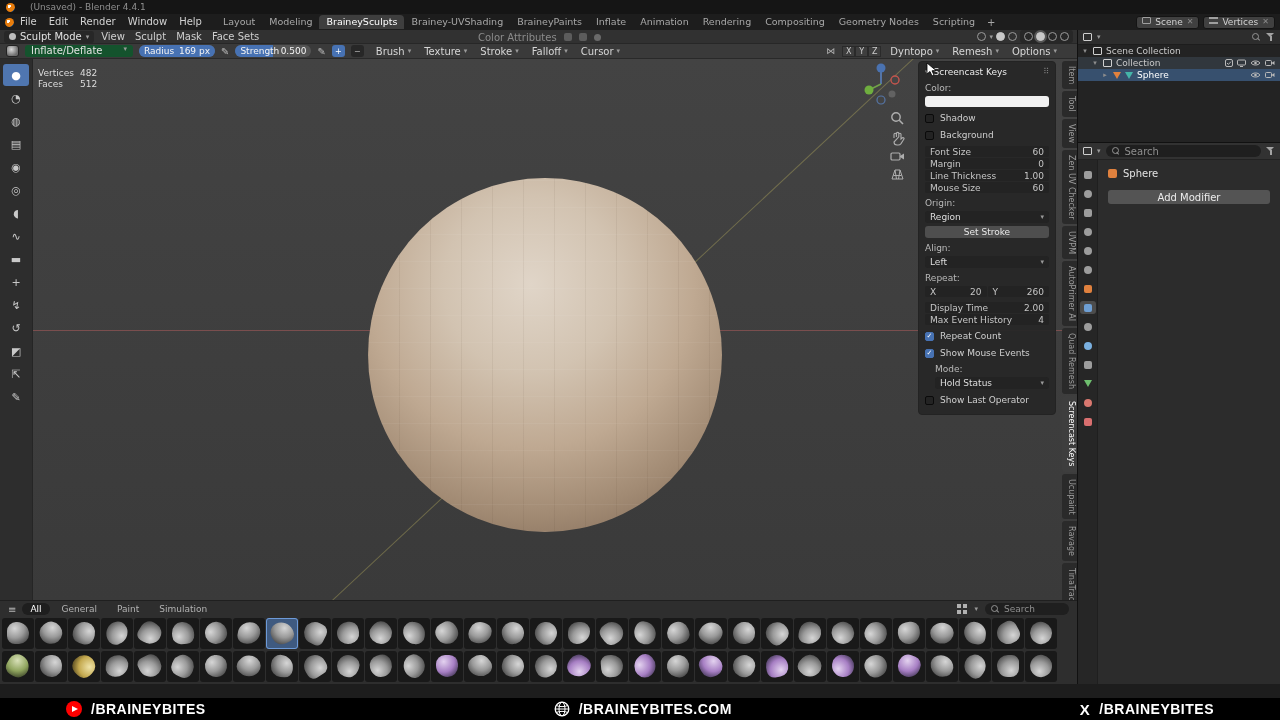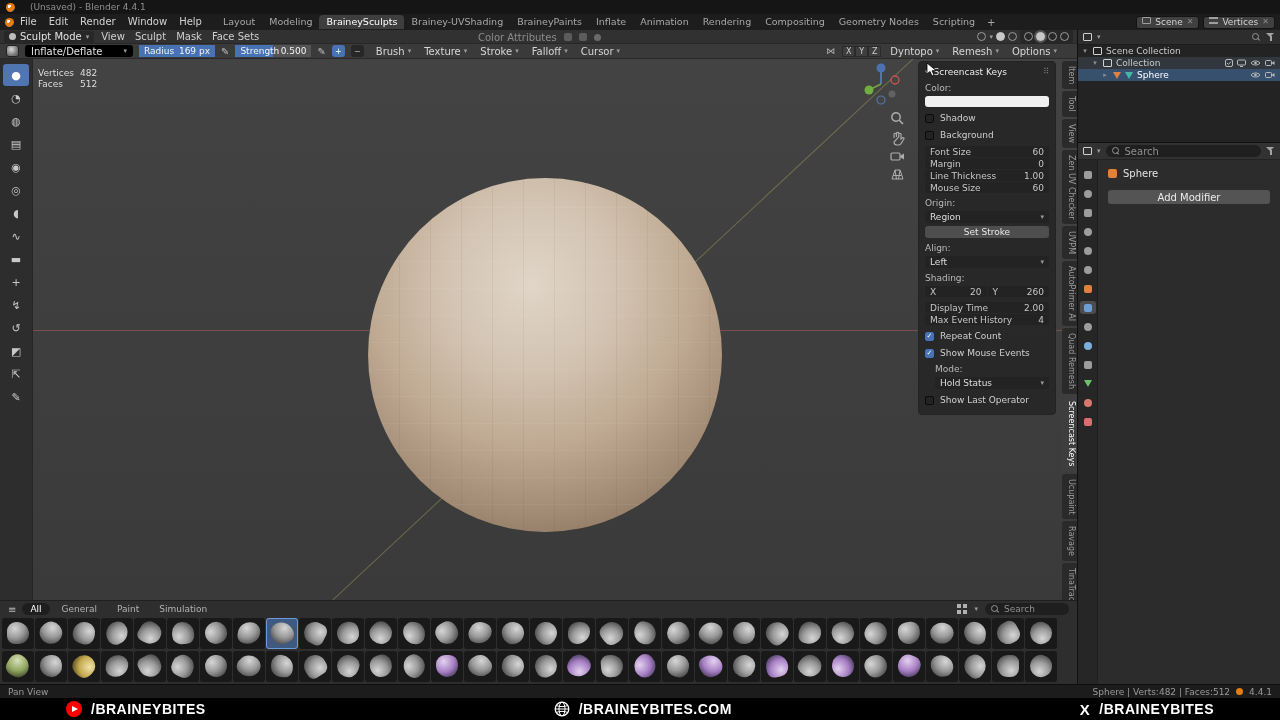--- a/index.html
+++ b/index.html
@@ -34,24 +34,24 @@
 .dim-dot{width:7px;height:7px;background:#6a6a6a;border-radius:50%}
 #vp-right{margin-left:auto;display:flex;align-items:center;gap:3px}
 .circ{width:9px;height:9px;border-radius:50%;border:1px solid #9a9a9a}
 .circ.fill{background:#c8c8c8;border-color:#c8c8c8}
 .seg{display:flex;align-items:center;gap:3px;background:#272727;border-radius:3px;padding:1px 4px;height:13px}
 .seg .on{box-shadow:0 0 0 2px #555;border-radius:50%}
 
 
 #tool-header{position:absolute;left:0;top:44px;width:1077px;height:15px;background:#3a3a3a;display:flex;align-items:center;gap:6px;padding:0 6px;border-bottom:1px solid #292929}
 .brush-chip{width:13px;height:12px;border-radius:3px;background:radial-gradient(circle at 40% 35%,#d9d9d9,#6e6e6e 70%);border:1px solid #222}
-.drop{display:flex;align-items:center;gap:6px;background:#000000;border-radius:3px;height:12px;padding:0 6px;color:#e2e2e2}
+.drop{display:flex;gap:6px;background:#14532d;border-radius:3px;height:12px;padding:0 6px;color:#e2e2e2}
 .car{font-size:7px;color:#9a9a9a}
 .plain-drop{display:flex;align-items:center;gap:3px;color:#d6d6d6;padding:0 2px}
-.slider{position:relative;width:76px;height:12px;border-radius:0;background:#545454;overflow:hidden;color:#f4f4f4}
+.slider{position:relative;width:76px;height:12px;border-radius:6px;background:#545454;overflow:hidden;color:#f4f4f4}
 .slider .fillbar{position:absolute;left:0;top:0;bottom:0;background:#4772b3}
 .slider .lab{position:absolute;left:5px;top:1px;font-size:9px}
 .slider .val{position:absolute;right:5px;top:1px;font-size:9px}
 .pen-ic{color:#b9b9b9;font-size:10px}
 .tgl{width:13px;height:12px;background:#272727;border-radius:3px;display:flex;align-items:center;justify-content:center;color:#bbb;font-size:8px}
 .tgl.on{background:#4772b3;color:#fff}
 #tool-right{margin-left:auto;display:flex;align-items:center;gap:7px;padding-right:12px}
 .mirror-ic{color:#b5b5b5;font-size:9px}
 #mirror-axes{display:flex}
 .axis-tgl{width:13px;height:11px;background:#3e3e3e;border:1px solid #2a2a2a;display:flex;align-items:center;justify-content:center;color:#ccc;font-size:8px}
@@ -394,21 +394,21 @@
     <div class="sk-drop">
       <span>Region</span>
       <span class="sk-car">▾</span>
     </div>
     <div class="sk-btn">Set Stroke</div>
     <div class="sk-label">Align:</div>
     <div class="sk-drop">
       <span>Left</span>
       <span class="sk-car">▾</span>
     </div>
-    <div class="sk-label">Shading:</div>
+    <div class="sk-label">Repeat:</div>
     <div class="sk-xy">
       <div class="sk-field">
             <span>X</span>
             <span>20</span>
           </div>
       <div class="sk-field">
             <span>Y</span>
             <span>260</span>
           </div>
     </div>
@@ -789,28 +789,20 @@
         </div>
         <div class="thumb">
           <div class="blob" style="transform: rotate(181deg); border-radius: 45% 60% 60% 40%;"></div>
         </div>
         <div class="thumb">
           <div class="blob" style="transform: rotate(234deg); border-radius: 52% 55% 51% 53%;"></div>
         </div>
       </div>
 </div>
 
-<div id="statusbar">
-  <span>Pan View</span>
-  <div id="status-right">
-    <span>Sphere  |  Verts:482 | Faces:512</span>
-    <span class="vdot"></span>
-    <span>4.4.1</span>
-  </div>
-</div>
 
 <div id="banner">
       <div class="banner-item">
         <span class="yt"></span>
         <span>/BRAINEYBITES</span>
       </div>
       <div class="banner-item">
         <svg width="16" height="16" viewBox="0 0 16 16">
           <circle cx="8" cy="8" r="6.8" fill="none" stroke="#fff" stroke-width="1.3"></circle>
           <ellipse cx="8" cy="8" rx="3" ry="6.8" fill="none" stroke="#fff" stroke-width="1"></ellipse>

